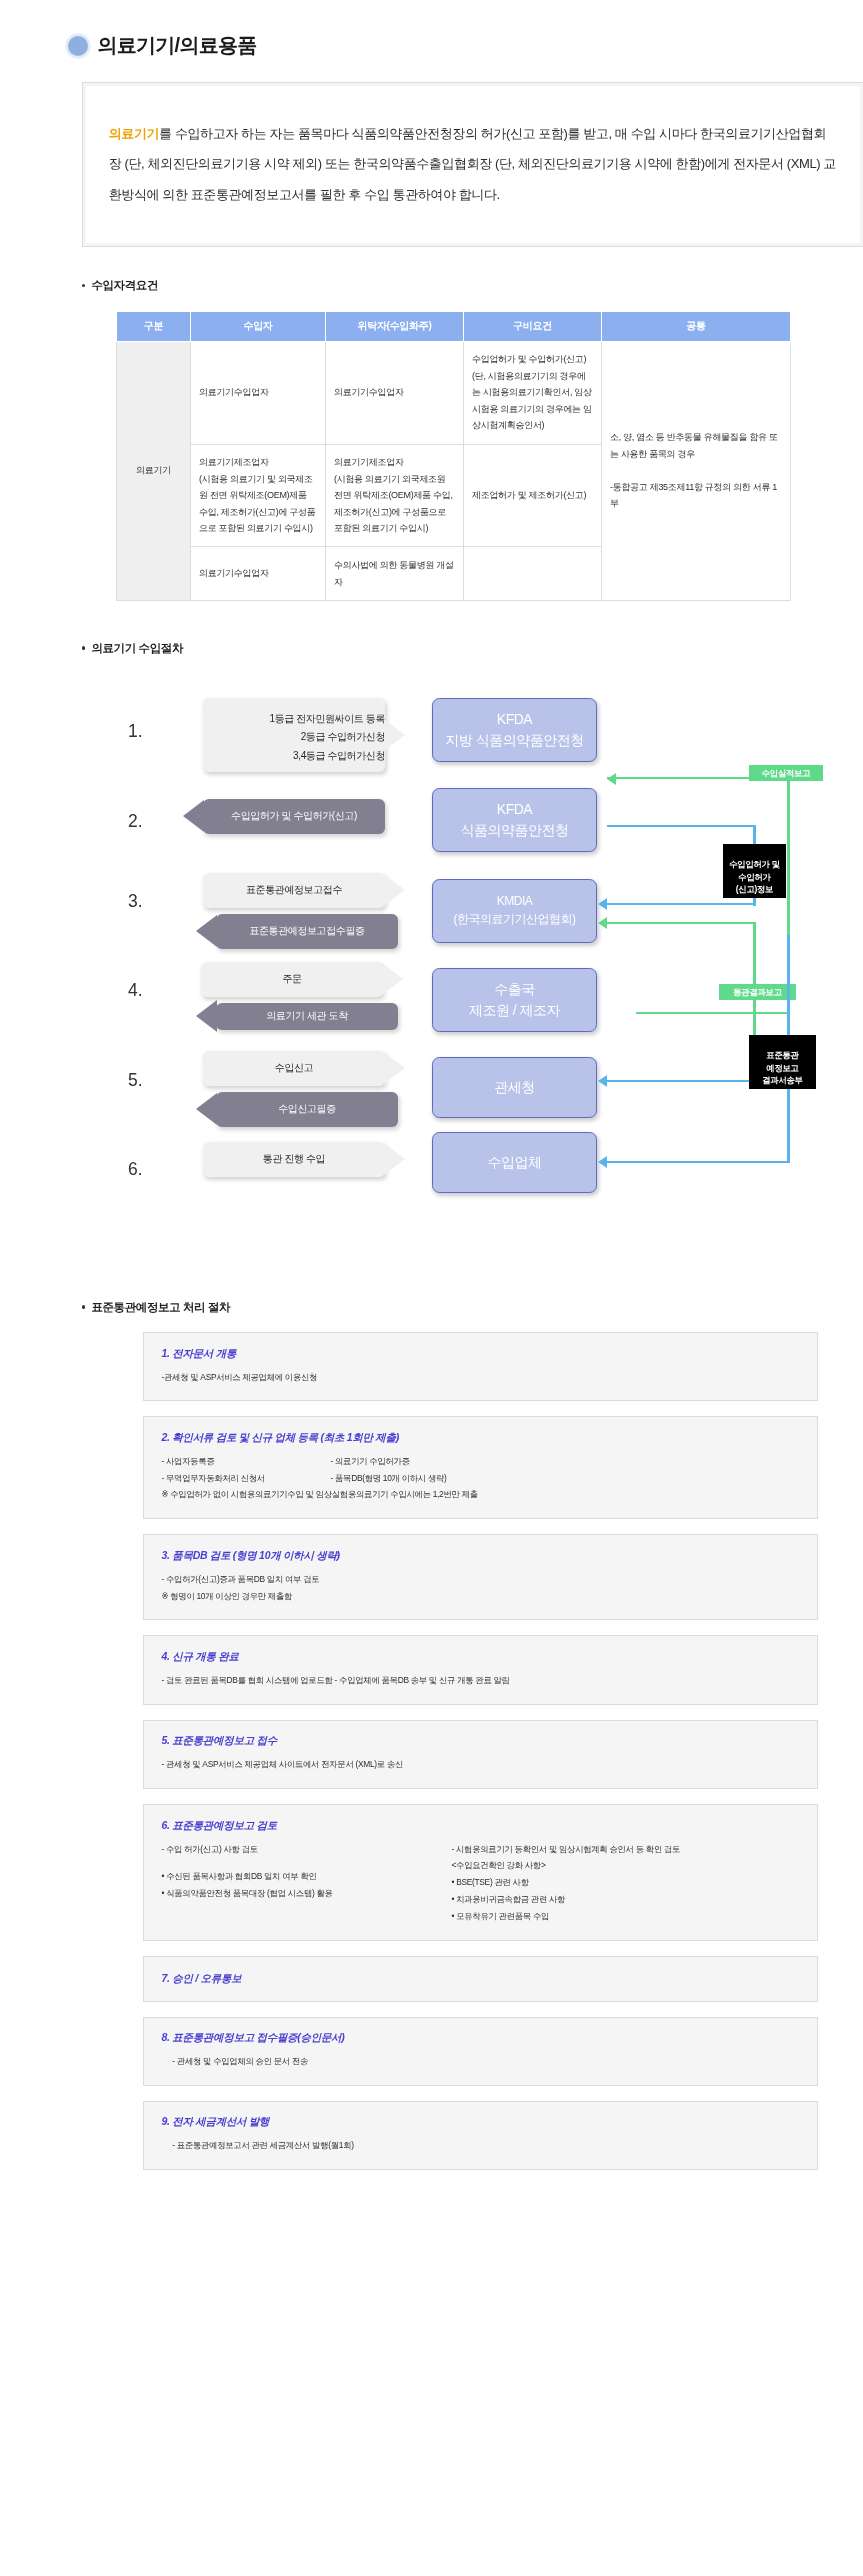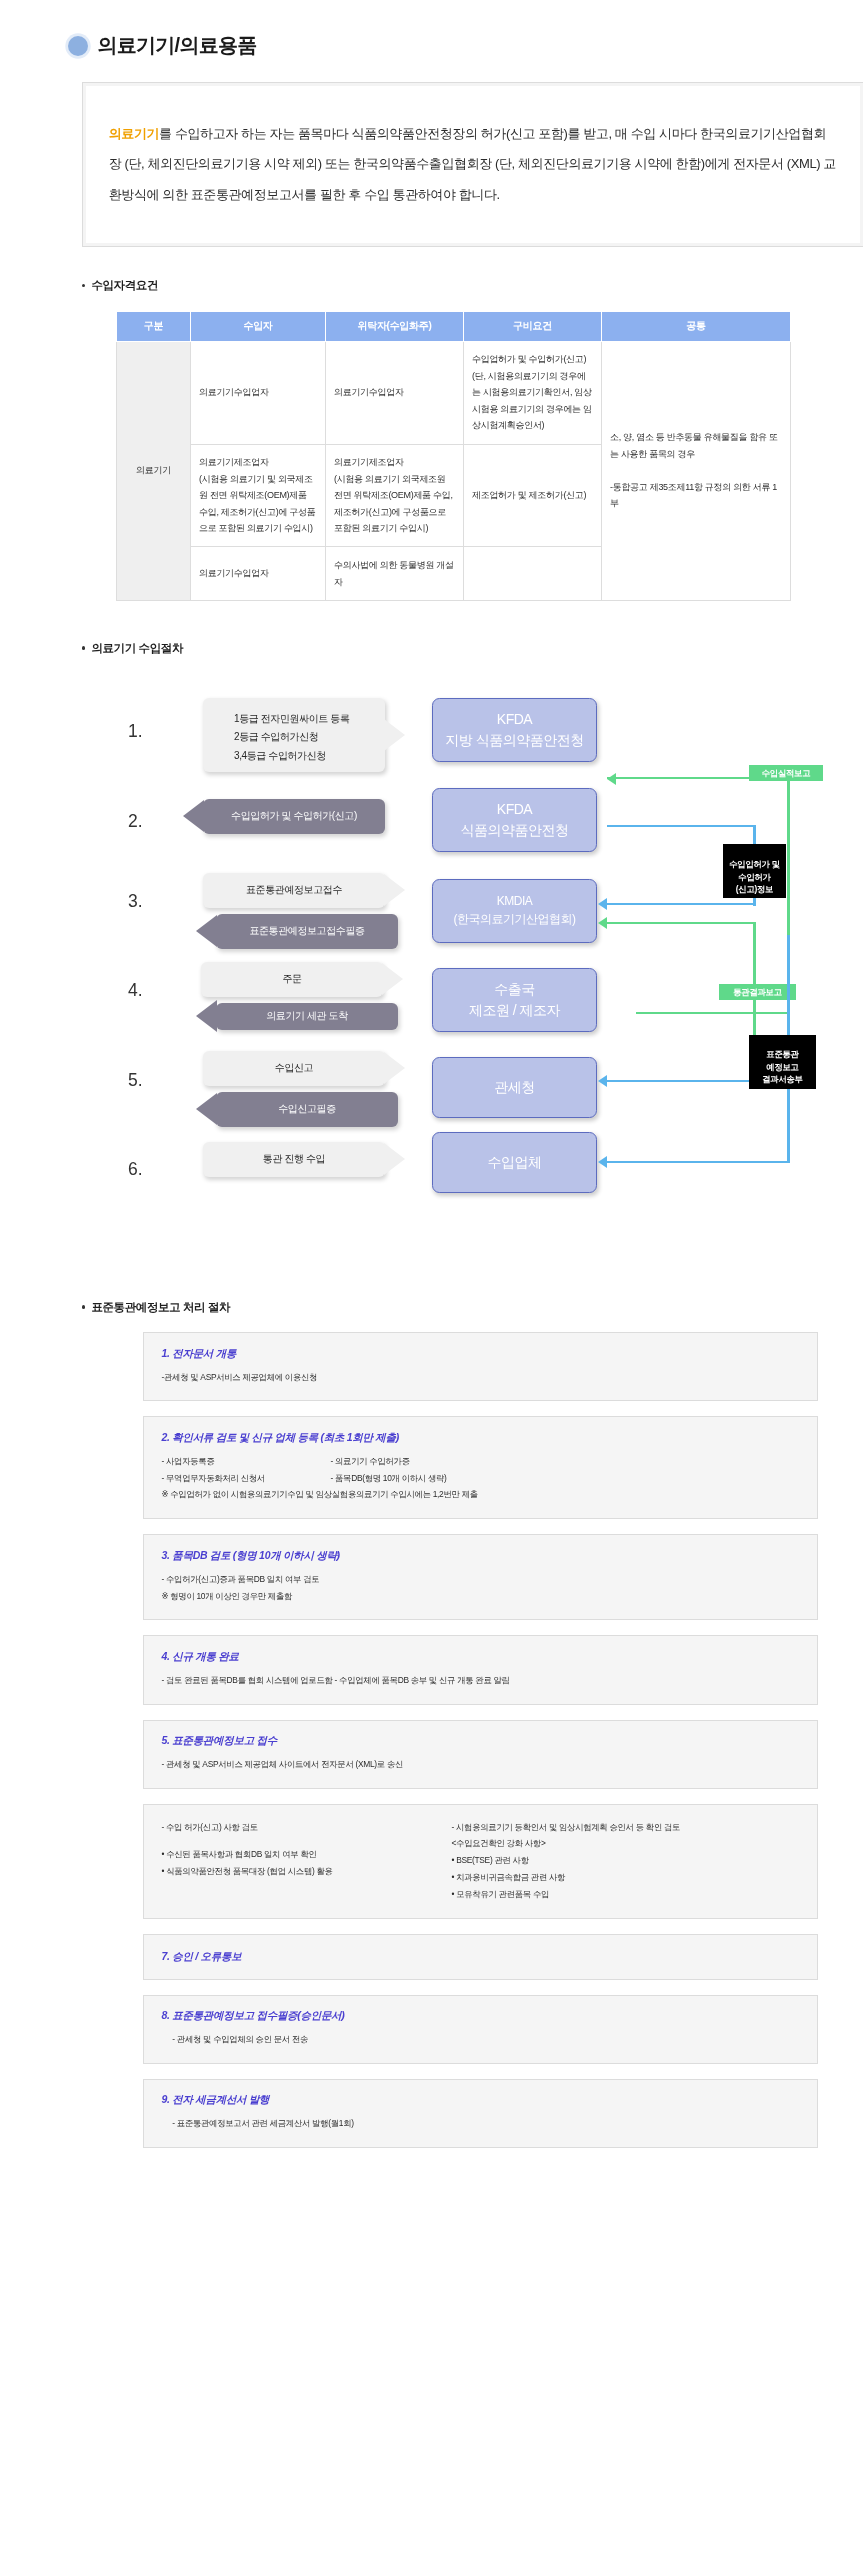--- a/index.html
+++ b/index.html
@@ -109,21 +109,21 @@
     box-shadow:1.3px 2.7px 4px rgba(0,0,0,.17);
   }
   .bubble.light{
     background:#f0f0f0;color:#262626;font-size:10px;line-height:1.85;
   }
   .bubble.light .tail{
     position:absolute;right:-20px;top:50%;transform:translateY(-50%);
     width:0;height:0;border-top:16px solid transparent;
     border-bottom:16px solid transparent;border-left:21px solid #f0f0f0;
   }
-  .bubble.light.multi{display:block;padding:12px 0 0 31px;text-align:left;}
+  .bubble.light.multi{display:block;padding:12px 0 0 31px;text-align:right;}
   .bubble.dark{
     background:#827f91;color:#ffffff;font-size:10px;
   }
   .bubble.dark .tail{
     position:absolute;left:-20px;top:50%;transform:translateY(-50%);
     width:0;height:0;border-top:16px solid transparent;
     border-bottom:16px solid transparent;border-right:21px solid #827f91;
   }
   .org{
     position:absolute;
@@ -361,21 +361,21 @@
     <div class="arrow g-left" style="left:556px;top:238px;"></div>
     <div class="tag g" style="left:677px;top:305px;width:77px;">
       <span>통관결과보고</span>
     </div>
 
     <div class="ln b" style="left:745px;top:256px;width:2.7px;height:228px;"></div>
     <div class="ln b" style="left:565px;top:401px;width:182px;height:2.7px;"></div>
     <div class="ln b" style="left:565px;top:482px;width:182px;height:2.7px;"></div>
     <div class="arrow b-left" style="left:556px;top:396px;"></div>
     <div class="arrow b-left" style="left:556px;top:477px;"></div>
-    <div class="tag b" style="left:707px;top:356px;width:67px;white-space:pre-line;font-family:Liberation Mono, monospace;">
+    <div class="tag b" style="left:707px;top:356px;width:67px;white-space:pre-line;">
       <span>표준통관
 예정보고
 결과서송부</span>
     </div>
 
   </div>
 
   <div class="sec-title">
     <span class="bdot"></span>
     <span>표준통관예정보고 처리 절차</span>
@@ -421,20 +421,21 @@
     </div>
 
     <div class="panel" style="min-height:58px">
       <h4>5. 표준통관예정보고 접수</h4>
       <div class="body">
         <div>- 관세청 및 ASP서비스 제공업체 사이트에서 전자문서 (XML)로 송신</div>
       </div>
     </div>
 
     <div class="panel">
+      <h4>6. 표준통관예정보고 검토</h4>
       <div class="body cols">
         <div class="c1">
           <div>- 수입 허가(신고) 사항 검토</div>
           <div style="height:10.8px"></div>
           <div>• 수신된 품목사항과 협회DB 일치 여부 확인</div>
           <div>• 식품의약품안전청 품목대장 (협업 시스템) 활용</div>
         </div>
         <div class="c2">
           <div>- 시험용의료기기 등확인서 및 임상시험계획 승인서 등 확인 검토</div>
           <div>&lt;수입요건확인 강화 사항&gt;</div>

